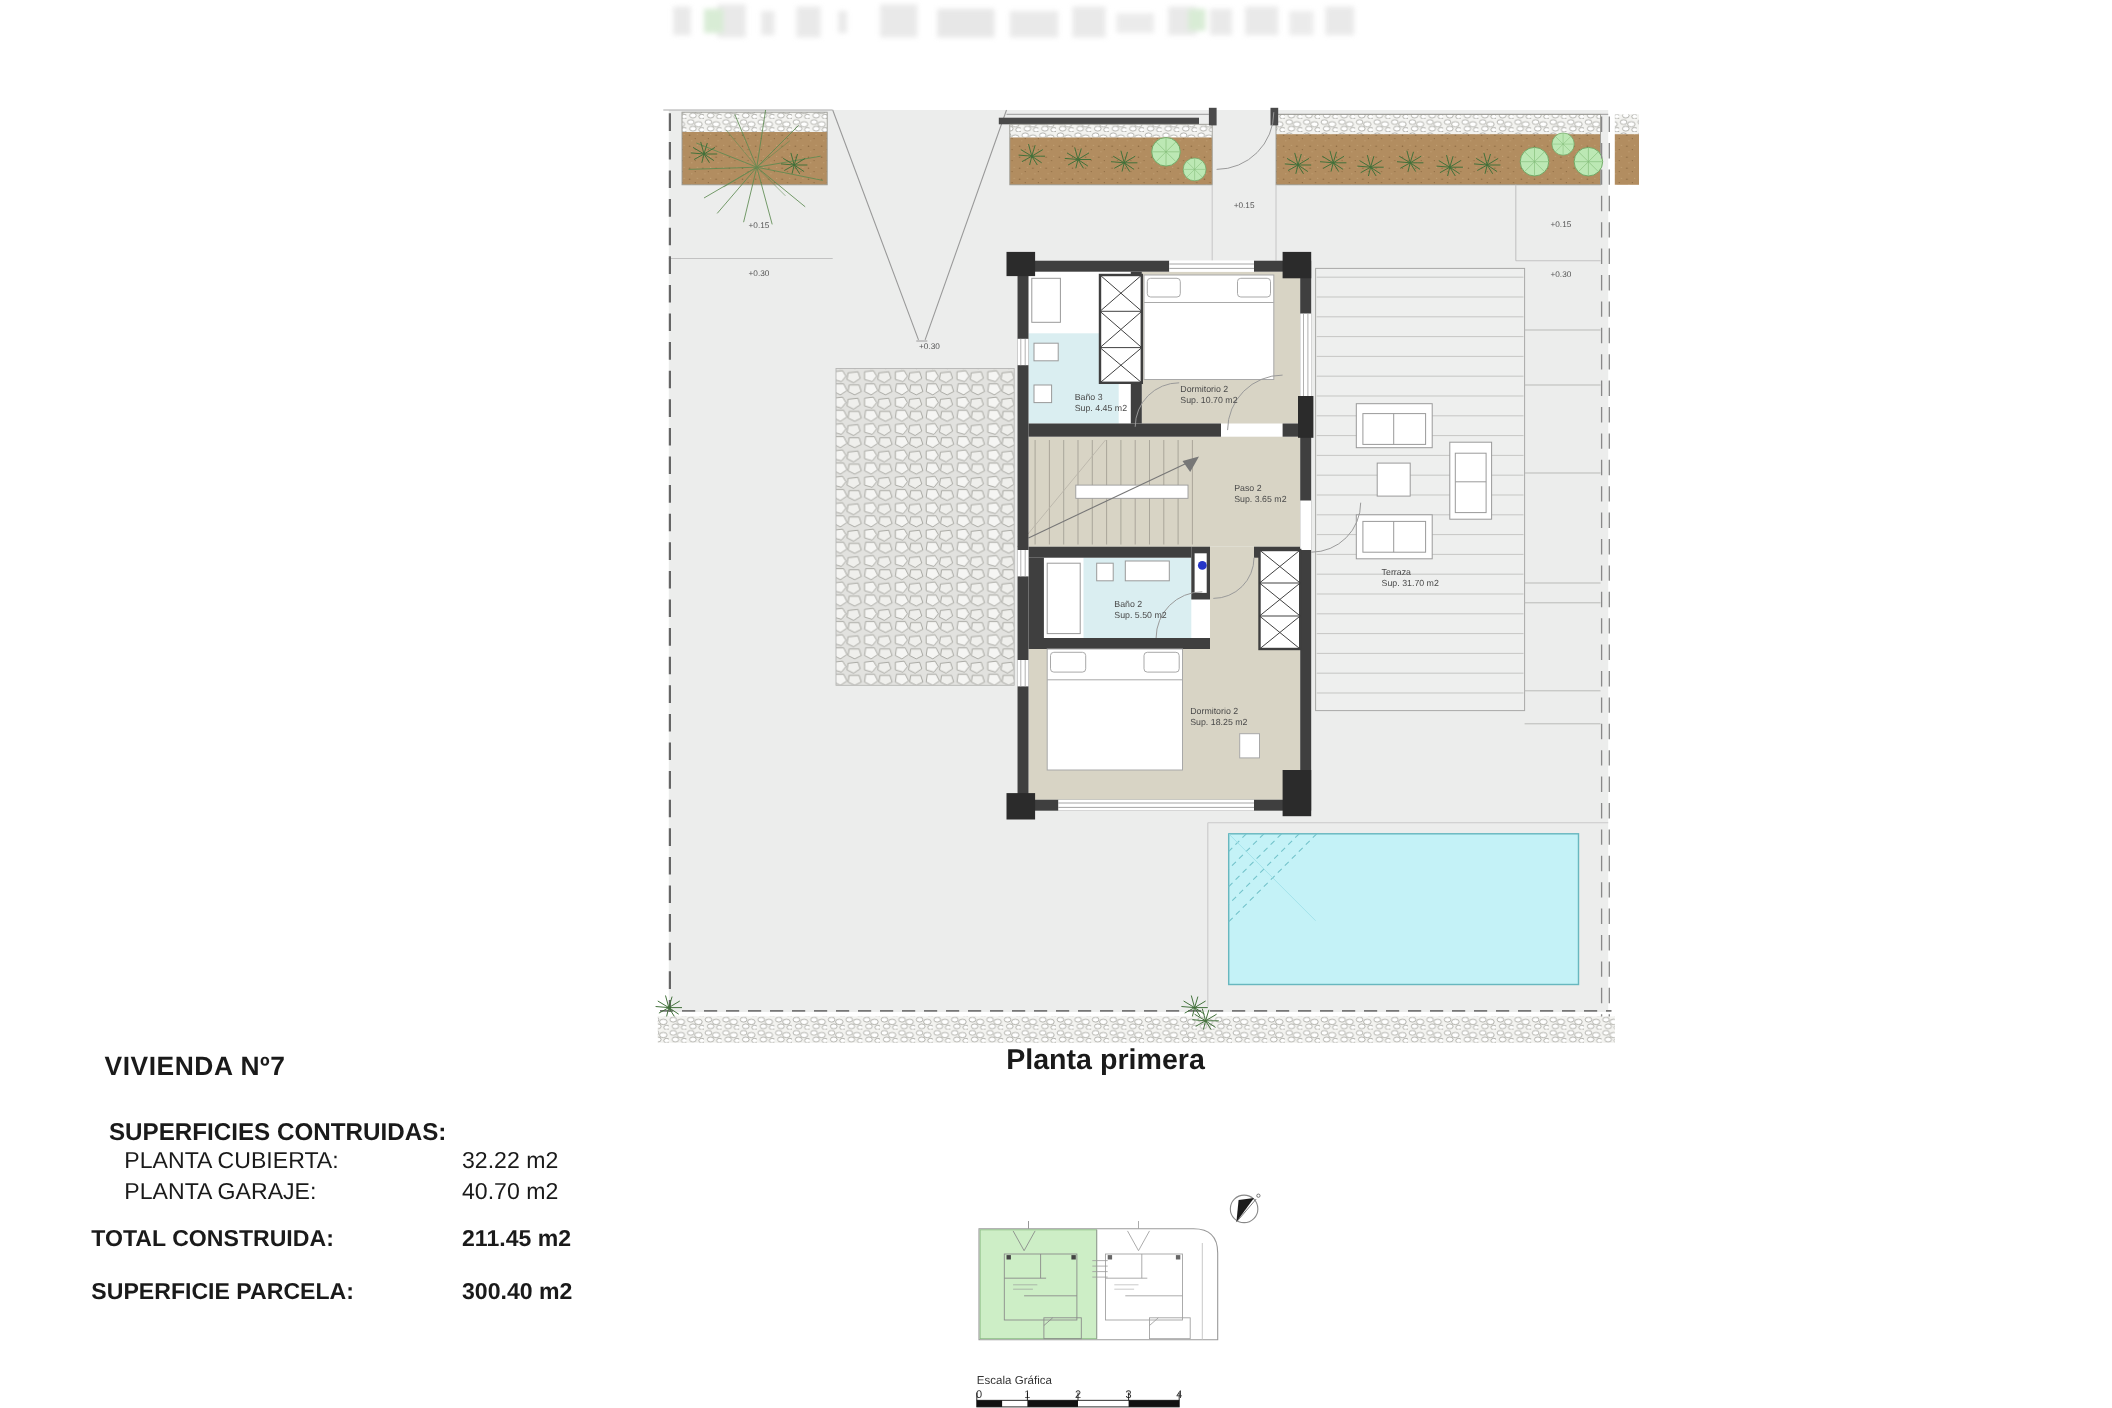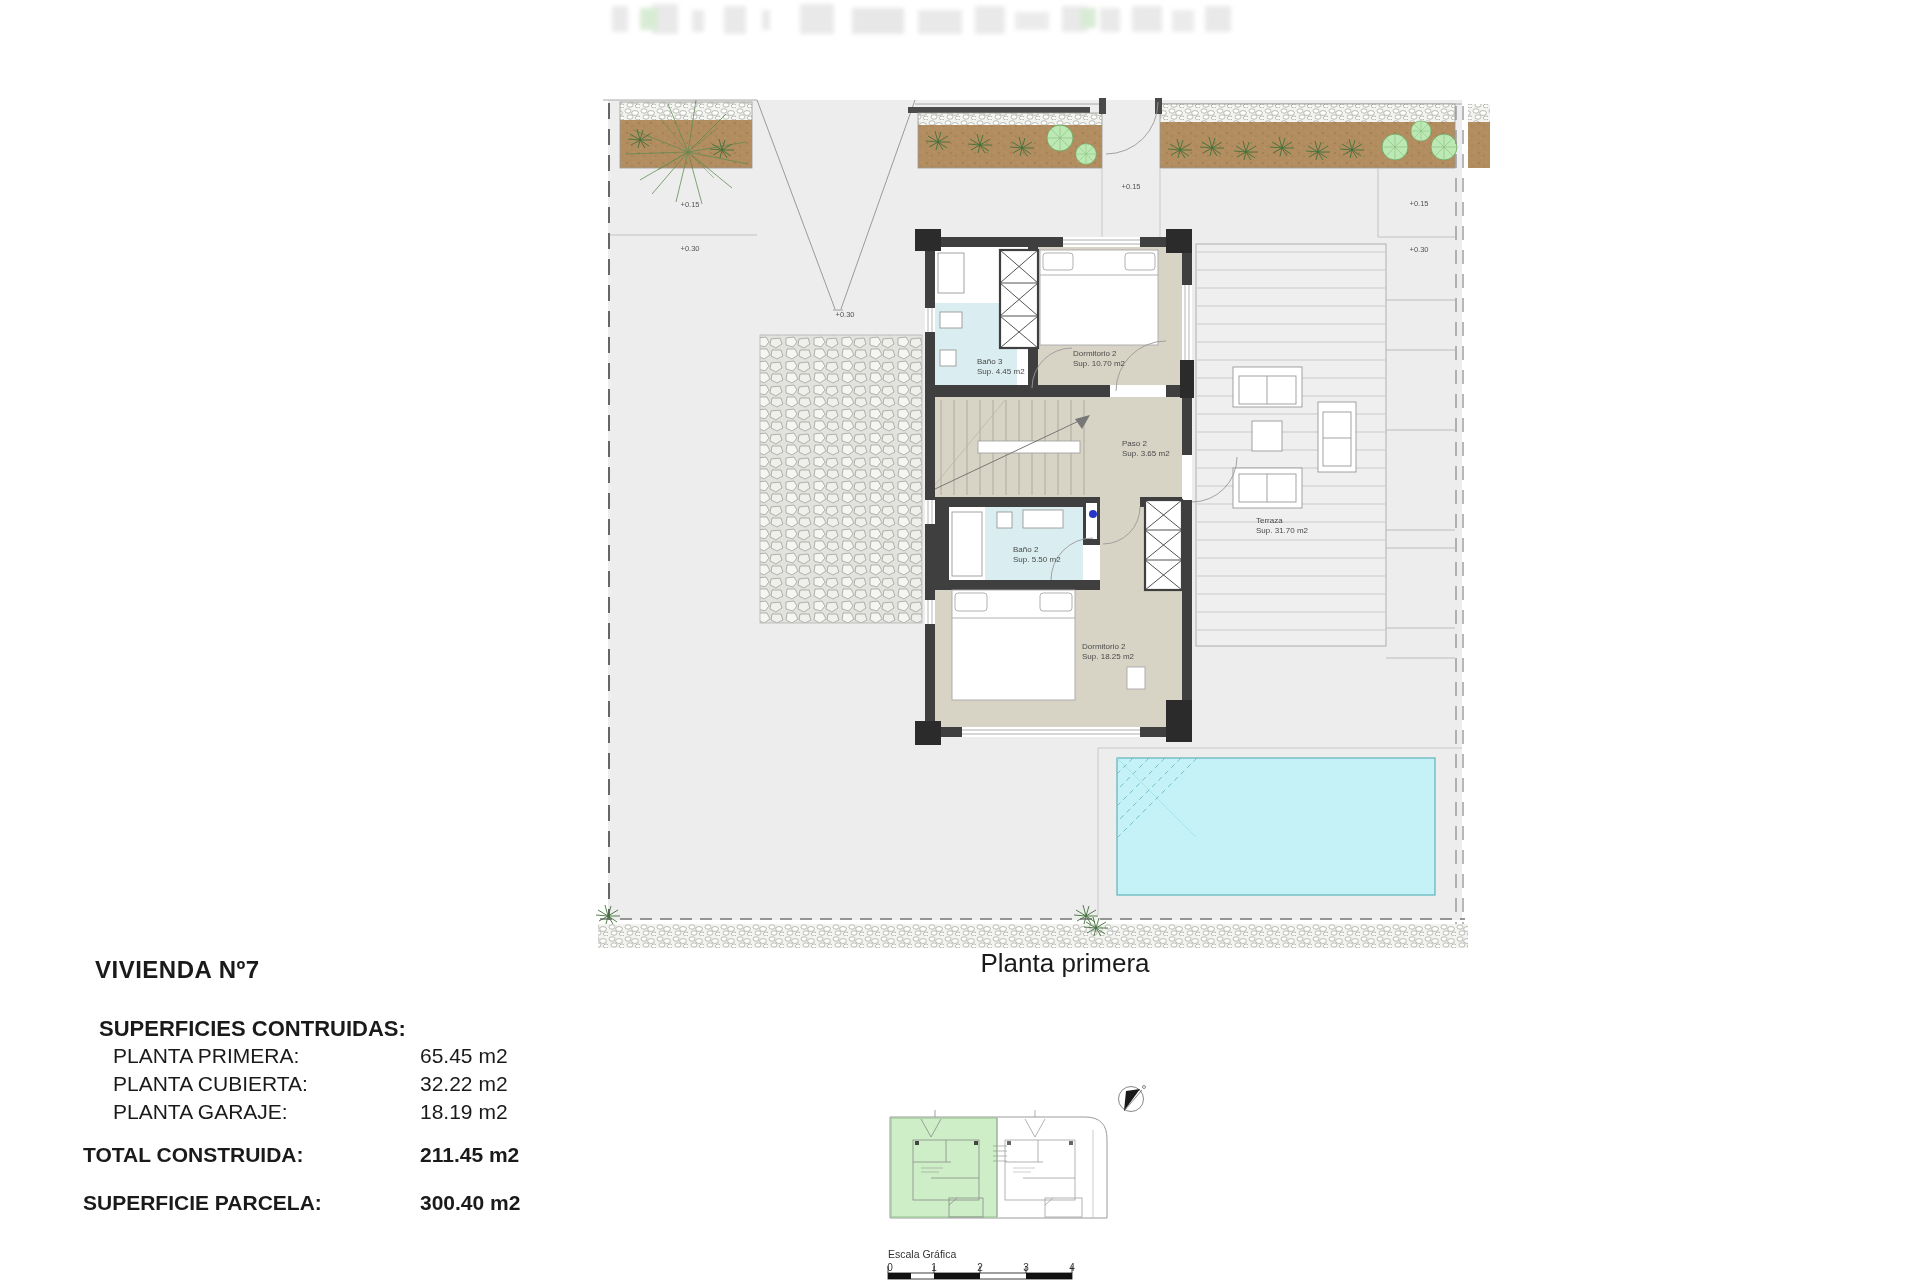--- a/index.html
+++ b/index.html
@@ -9,22 +9,22 @@
   #plan-svg{position:absolute;left:0;top:0;}
   #title-block h1{font-size:24px;font-weight:bold;margin:12px;letter-spacing:.5px;}
   #title-block h2{font-size:22px;font-weight:bold;margin:16px;}
   .trow{display:flex;width:440px;font-size:21px;line-height:28px;}
   .trow .lbl{width:337px;box-sizing:border-box;padding-left:30px;white-space:nowrap;}
   .trow .val{white-space:nowrap;}
   .trow.bold{font-weight:bold;line-height:30px;}
   .trow.bold .lbl{padding-left:0;}
   .trow.r5{margin-top:14px;}
   .trow.r7{margin-top:18px;}
-  #caption{left:920px;top:948px;width:290px;text-align:center;
-           font-size:26px;font-weight:normal;}
+  #caption{left:860px;top:948px;width:290px;text-align:center;
+           font-size:26px;font-weight:bold;}
 </style>
 </head>
 <body>
 
 <svg id="plan-svg" width="1920" height="1280" viewBox="0 0 1920 1280" xmlns="http://www.w3.org/2000/svg">
   <defs>
     <filter id="blur2" x="-50%" y="-50%" width="200%" height="200%">
       <feGaussianBlur stdDeviation="2.2"></feGaussianBlur>
     </filter>
     <pattern id="pGravel" width="16" height="12" patternUnits="userSpaceOnUse">
@@ -364,30 +364,26 @@
   </g>
 </svg>
 
 <div id="caption" class="abs">Planta primera</div>
 
 <div id="title-block">
   <h1 class="abs" style="left:83px;top:944px;">VIVIENDA Nº7</h1>
   <h2 class="abs" style="left:83px;top:1000px;">SUPERFICIES CONTRUIDAS:</h2>
   <div class="abs" style="left:83px;top:1042px;">
     <div class="trow">
-      <span class="lbl">PLANTA PRIMERA:</span>
-      <span class="val">65.45 m2</span>
-    </div>
-    <div class="trow">
       <span class="lbl">PLANTA CUBIERTA:</span>
       <span class="val">32.22 m2</span>
     </div>
     <div class="trow">
       <span class="lbl">PLANTA GARAJE:</span>
-      <span class="val">18.19 m2</span>
+      <span class="val">40.70 m2</span>
     </div>
     <div class="trow bold r5">
       <span class="lbl">TOTAL CONSTRUIDA:</span>
       <span class="val">211.45 m2</span>
     </div>
     <div class="trow bold r7">
       <span class="lbl">SUPERFICIE PARCELA:</span>
       <span class="val">300.40 m2</span>
     </div>
   </div>

